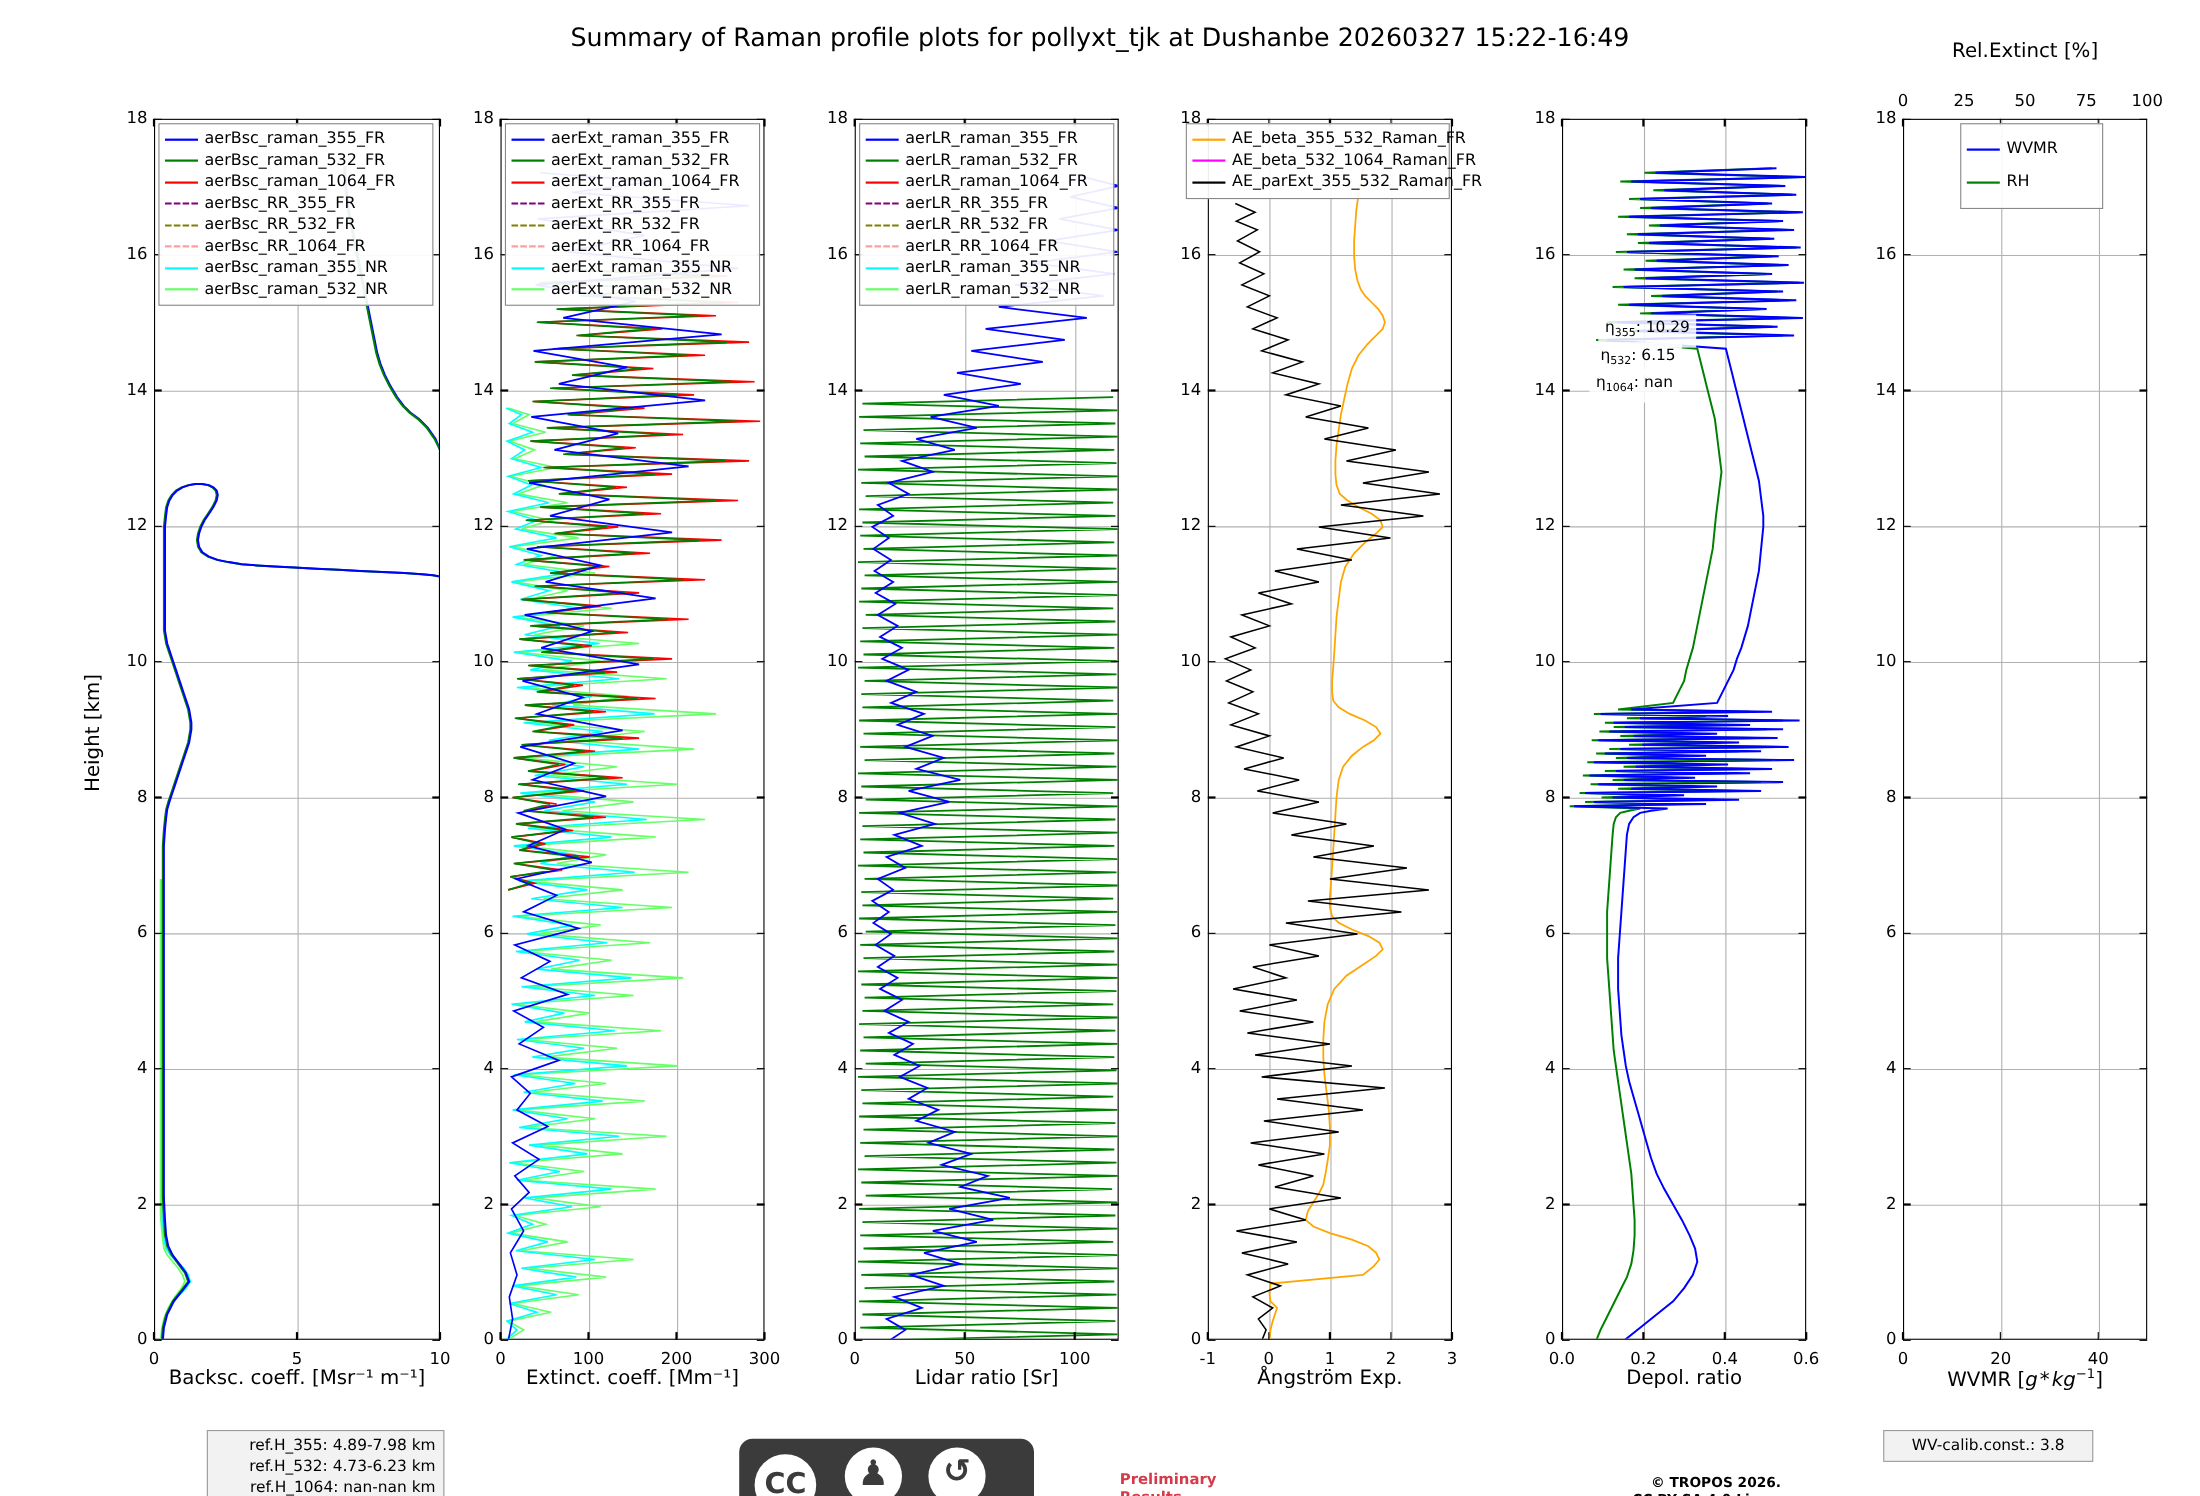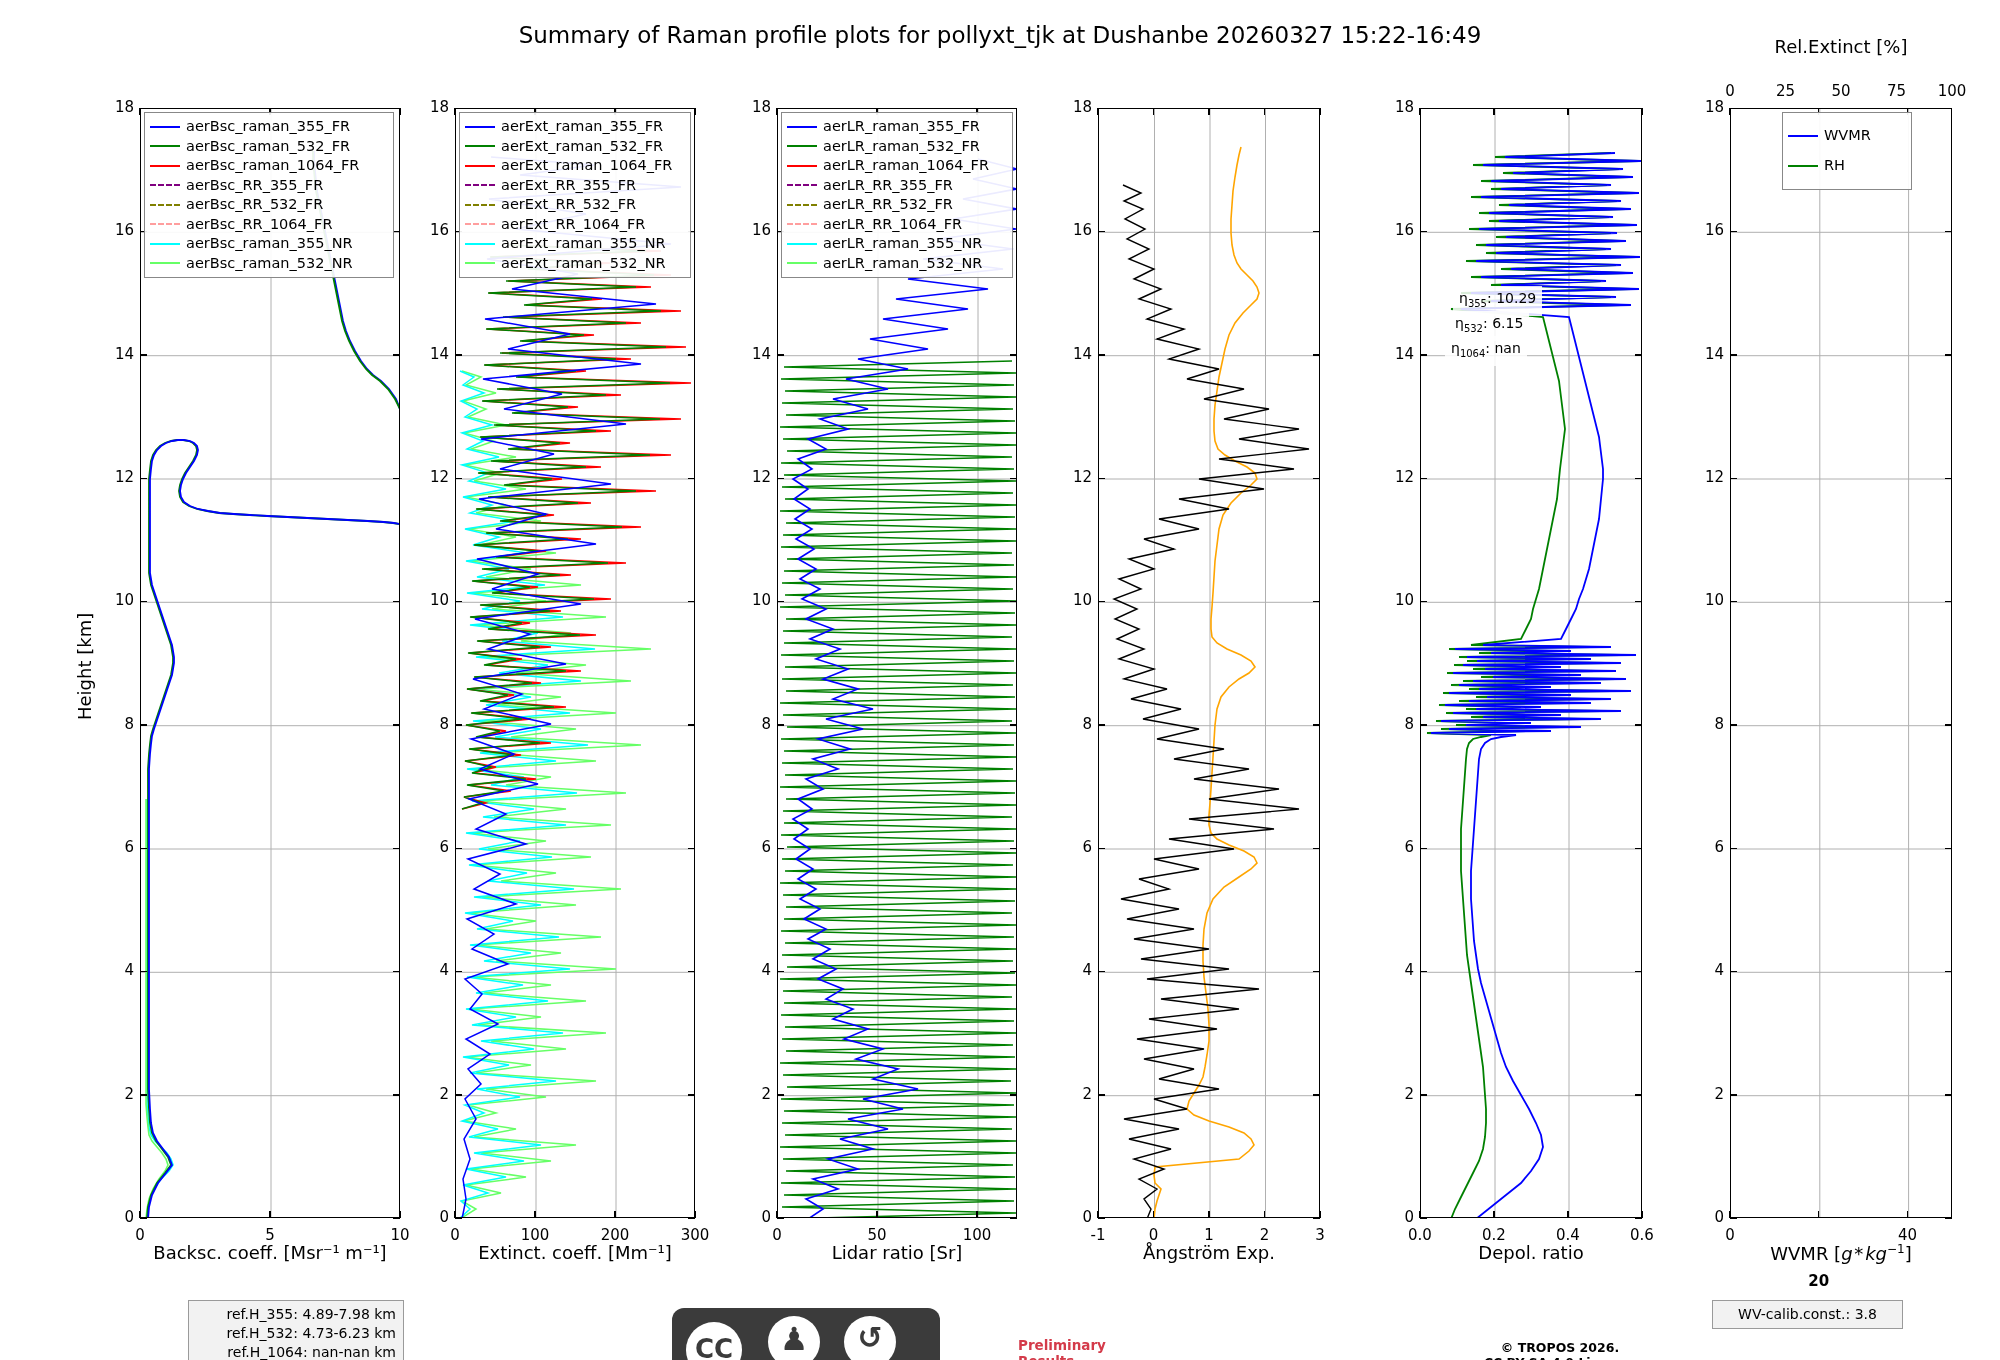--- a/index.html
+++ b/index.html
@@ -254,20 +254,34 @@
           <line class="gridline" x1="0" y1="246.7" x2="222" y2="246.7"></line>
           <line class="gridline" x1="0" y1="123.3" x2="222" y2="123.3"></line>
           <line class="gridline" x1="55.5" y1="0" x2="55.5" y2="1110"></line>
           <line class="gridline" x1="111" y1="0" x2="111" y2="1110"></line>
           <line class="gridline" x1="166.5" y1="0" x2="166.5" y2="1110"></line>
         </g>
         <polyline fill="none" stroke="#ffa500" stroke-width="1.6" points="55,1110 56,1100 58,1092 60,1086 62,1080 56,1074 55,1066 56,1058 140,1050 150,1042 155,1036 152,1030 145,1024 130,1018 110,1012 95,1006 88,1000 90,992 95,984 100,976 104,968 106,958 108,946 110,932 110,916 109,900 107,884 105,868 104,852 104,836 105,820 108,804 114,790 125,778 140,768 152,760 158,754 155,748 145,742 130,736 118,730 112,724 110,716 110,706 111,694 112,680 113,664 114,648 115,632 116,616 118,600 122,588 130,578 140,570 150,564 156,558 152,552 142,546 128,540 118,534 113,528 112,520 112,510 113,498 114,484 115,468 116,452 118,436 120,420 124,406 132,394 142,384 152,376 158,370 156,364 148,358 136,352 126,346 119,340 116,332 115,322 115,310 116,296 118,282 120,268 123,254 126,240 130,226 136,214 144,204 152,196 158,190 160,184 158,178 154,172 148,166 142,160 138,154 135,146 133,136 132,124 132,110 133,96 134,82 136,68 138,56 140,46 142,38"></polyline>
         <polyline fill="none" stroke="#000000" stroke-width="1.4" points="48,1110 52,1100 45,1090 58,1080 40,1070 65,1060 35,1050 72,1040 30,1030 80,1020 25,1010 88,1000 55,990 120,980 60,970 95,960 45,950 105,940 38,930 118,920 50,910 140,900 62,890 160,880 48,870 130,860 42,850 110,840 35,830 95,820 28,810 80,800 22,790 70,780 40,770 100,760 55,750 135,740 70,730 175,720 90,710 200,700 110,690 180,680 95,670 150,660 75,650 125,640 58,630 100,620 44,610 82,600 32,590 68,580 25,570 55,560 20,550 45,540 18,530 40,520 16,510 38,500 15,490 42,480 20,470 55,460 30,450 75,440 45,430 100,420 60,410 130,400 80,390 165,380 100,370 195,360 120,350 210,340 140,330 200,320 125,310 170,300 105,290 145,280 88,270 120,260 70,250 100,240 58,230 85,220 48,210 72,200 40,190 62,180 35,170 55,160 30,150 50,140 28,130 46,120 26,110 44,100 25,92 42,84 24,76"></polyline>
       </svg>
     </div>
+  </div>
+  <div class="legend" style="left:-20px;top:4px;width:240px;">
+    <div class="legrow">
+        <span class="legline" style="border-top:2px solid #ffa500;"></span>
+        <span>AE_beta_355_532_Raman_FR</span>
+      </div>
+    <div class="legrow">
+        <span class="legline" style="border-top:2px solid #ff00ff;"></span>
+        <span>AE_beta_532_1064_Raman_FR</span>
+      </div>
+    <div class="legrow">
+        <span class="legline" style="border-top:2px solid #000000;"></span>
+        <span>AE_parExt_355_532_Raman_FR</span>
+      </div>
   </div>
 </div>
 
 <div class="panel" id="panel-depolarization" style="left:1420px;top:108px;width:222px;height:1110px;">
   <div class="plotbox" style="left:0;top:0;width:222px;height:1110px;">
     <div class="plotclip">
       <svg class="curves" width="222" height="1110" viewBox="0 0 222 1110" preserveAspectRatio="none">
         <g>
           <line class="gridline" x1="0" y1="1110" x2="222" y2="1110"></line>
           <line class="gridline" x1="0" y1="986.7" x2="222" y2="986.7"></line>
@@ -569,21 +583,21 @@
     <div class="tick" style="left: 1945px; top: 230.833px; width: 7px; height: 1.4px;"></div>
     <div class="ticklabel" style="left: 1684px; top: 221.333px; width: 40px;">16</div>
     <div class="tick" style="left: 1730px; top: 107.5px; width: 7px; height: 1.4px;"></div>
     <div class="tick" style="left: 1945px; top: 107.5px; width: 7px; height: 1.4px;"></div>
     <div class="ticklabel" style="left: 1684px; top: 98px; width: 40px;">18</div>
     <div class="tick" style="left: 1729.3px; top: 1211px; width: 1.4px; height: 7px;"></div>
     <div class="tick" style="left: 1729.3px; top: 108px; width: 1.4px; height: 7px;"></div>
     <div class="xticklabel" style="left: 1700px; top: 1226px; width: 60px;">0</div>
     <div class="tick" style="left: 1818.1px; top: 1211px; width: 1.4px; height: 7px;"></div>
     <div class="tick" style="left: 1818.1px; top: 108px; width: 1.4px; height: 7px;"></div>
-    <div class="xticklabel" style="left: 1788.8px; top: 1272px; width: 60px; font-weight: bold;">20</div>
+    <div class="xticklabel" style="left: 1788.8px; top: 1226px; width: 60px;">20</div>
     <div class="tick" style="left: 1906.9px; top: 1211px; width: 1.4px; height: 7px;"></div>
     <div class="tick" style="left: 1906.9px; top: 108px; width: 1.4px; height: 7px;"></div>
     <div class="xticklabel" style="left: 1877.6px; top: 1226px; width: 60px;">40</div>
     <div class="xticklabel" style="left: 1700px; top: 82px; width: 60px;">0</div>
     <div class="xticklabel" style="left: 1755.5px; top: 82px; width: 60px;">25</div>
     <div class="xticklabel" style="left: 1811px; top: 82px; width: 60px;">50</div>
     <div class="xticklabel" style="left: 1866.5px; top: 82px; width: 60px;">75</div>
     <div class="xticklabel" style="left: 1922px; top: 82px; width: 60px;">100</div>
   </div>
 

